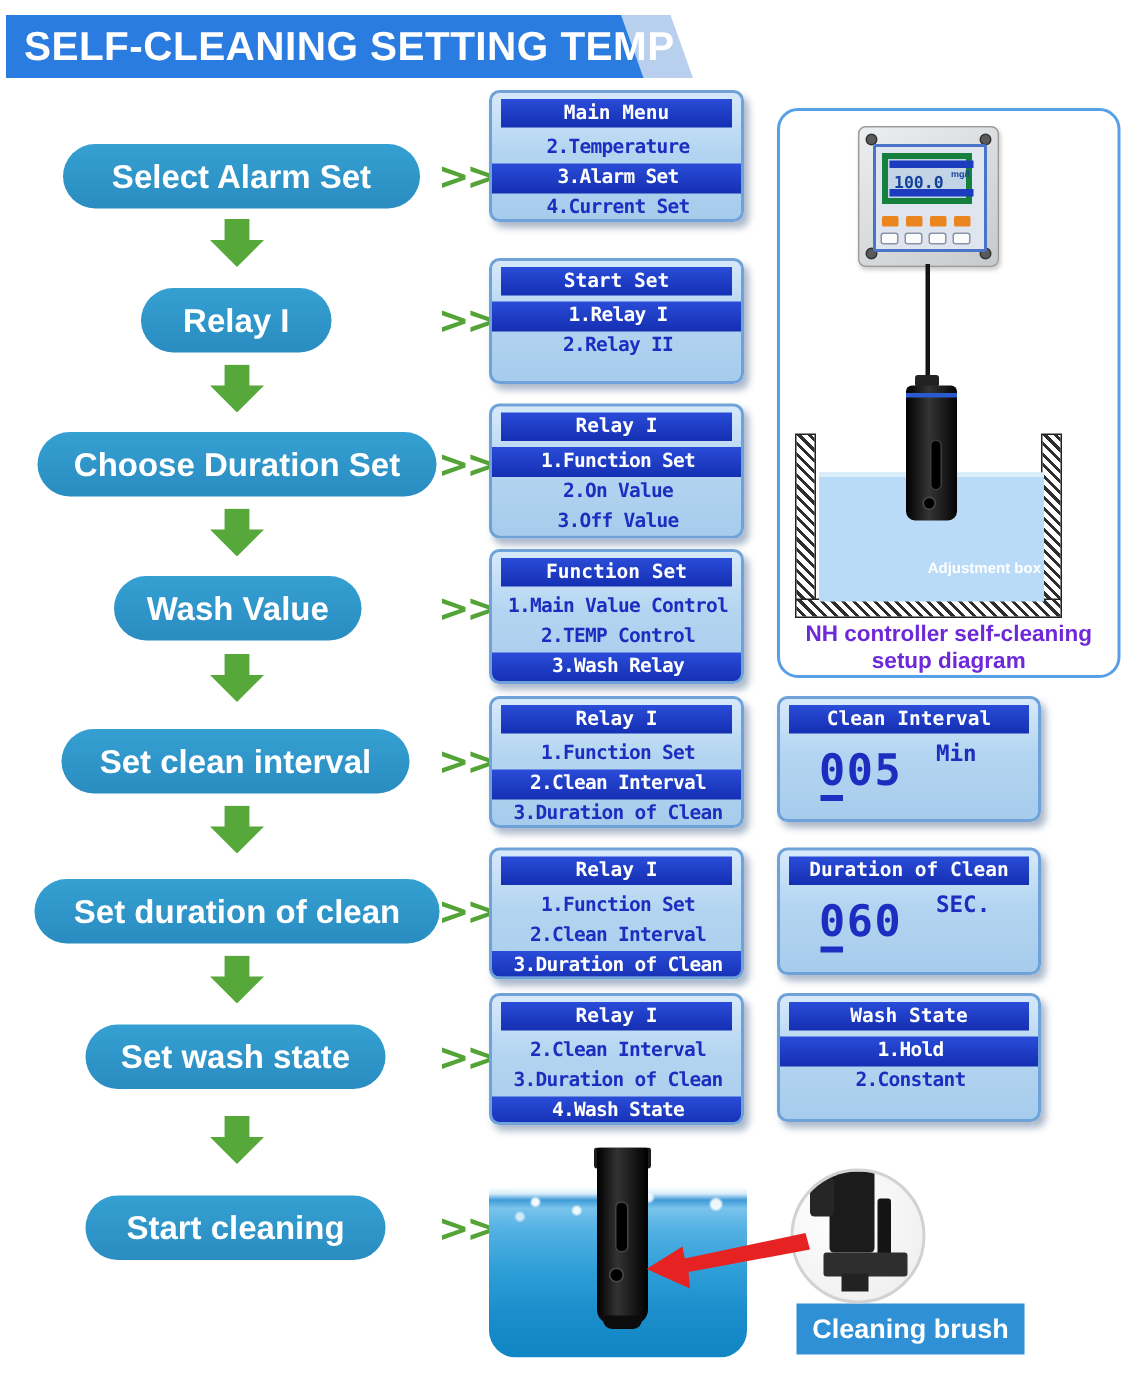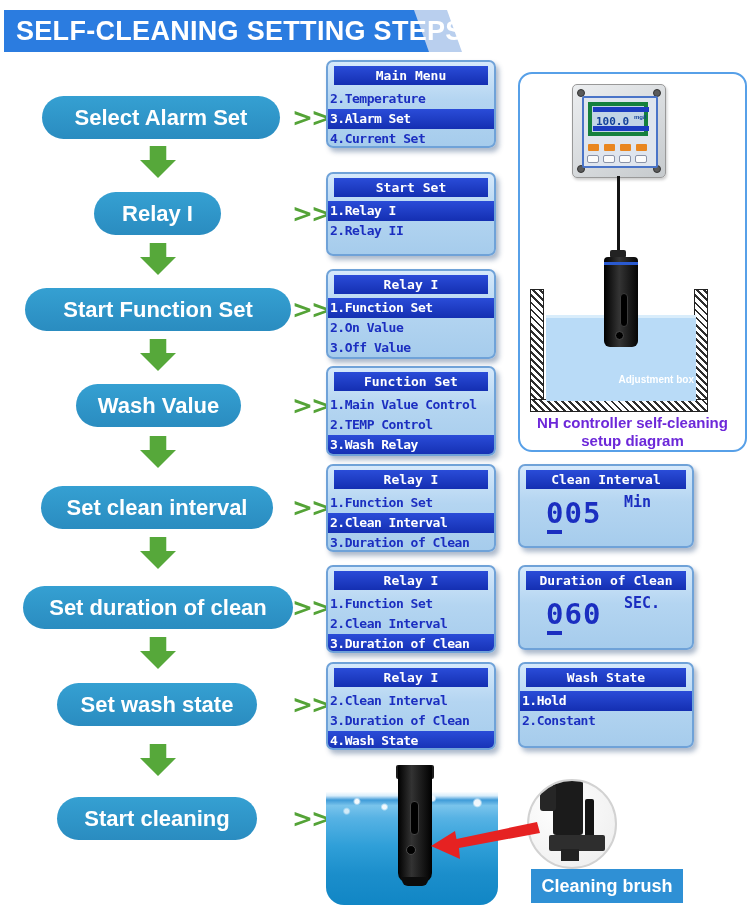--- a/index.html
+++ b/index.html
@@ -28,21 +28,21 @@
   
   .screen{position:absolute;left:326px;width:170px;box-sizing:border-box;
         border:2px solid #6fa2d8;border-radius:7px;overflow:hidden;padding-top:4px;
         background:linear-gradient(180deg,#d6e9fb,#b4d5f1 45%,#a6ccec);
         box-shadow:3px 4px 5px rgba(70,100,140,.45);
         font-family:"DejaVu Sans Mono",monospace;}
   .screen.col2{left:518px;width:176px;}
   .scr-title{height:19px;line-height:19px;margin:0 6px 4px;text-align:center;color:#fff;
         font-weight:bold;font-size:13px;background:linear-gradient(180deg,#2a4cd8,#142fb2);}
   .scr-item{height:20px;line-height:20px;padding-left:2px;color:#1b2ec0;font-weight:bold;
-        font-size:13px;letter-spacing:-.5px;white-space:nowrap;}
+        font-size:13px;letter-spacing:-.5px;white-space:nowrap;text-align:center;}
   .scr-item.hl{background:linear-gradient(180deg,#2a4cd8,#142fb2);color:#fff;}
   .scr-value{position:absolute;left:26px;top:30px;font-size:29px;font-weight:bold;
         color:#1b2ec0;letter-spacing:1px;}
   .scr-unit{position:absolute;left:104px;top:27px;font-size:15px;font-weight:bold;color:#1b2ec0;text-align:center;}
   .scr-cursor{position:absolute;left:27px;top:64px;width:15px;height:4px;background:#1b2ec0;}
 
   
   .panel{position:absolute;left:518px;top:72px;width:229px;height:380px;background:#fff;
         border:2px solid #57a0e8;border-radius:14px;box-sizing:border-box;}
   .ctrl{position:absolute;left:52px;top:10px;width:92px;height:92px;border-radius:5px;
@@ -104,25 +104,25 @@
      color:#fff;font-size:18px;font-weight:bold;display:flex;align-items:center;justify-content:center;}
   .red-arrow-svg{position:absolute;left:425px;top:815px;width:125px;height:50px;z-index:6;}
 </style>
 </head>
 <body>
 
 <div id="stage">
 
   <div class="hdr-bar"></div>
   <div class="hdr-wedge"></div>
-  <div class="hdr-title">SELF-CLEANING SETTING STEPS</div>
+  <div class="hdr-title">SELF-CLEANING SETTING TEMP</div>
 
   <div class="pill" style="left:42px;top:96px;width:238px;">Select Alarm Set</div>
   <div class="pill" style="left:94px;top:192px;width:127px;">Relay I</div>
-  <div class="pill" style="left:25px;top:288px;width:266px;">Start Function Set</div>
+  <div class="pill" style="left:25px;top:288px;width:266px;">Choose Duration Set</div>
   <div class="pill" style="left:76px;top:384px;width:165px;">Wash Value</div>
   <div class="pill" style="left:41px;top:486px;width:232px;">Set clean interval</div>
   <div class="pill" style="left:23px;top:586px;width:270px;">Set duration of clean</div>
   <div class="pill" style="left:57px;top:797px;width:200px;">Start cleaning</div>
   <div class="pill" style="left:57px;top:683px;width:200px;">Set wash state</div>
 
   <div class="down-arrow" style="top:146px;"></div>
   <div class="down-arrow" style="top:243px;"></div>
   <div class="down-arrow" style="top:339px;"></div>
   <div class="down-arrow" style="top:436px;"></div>

